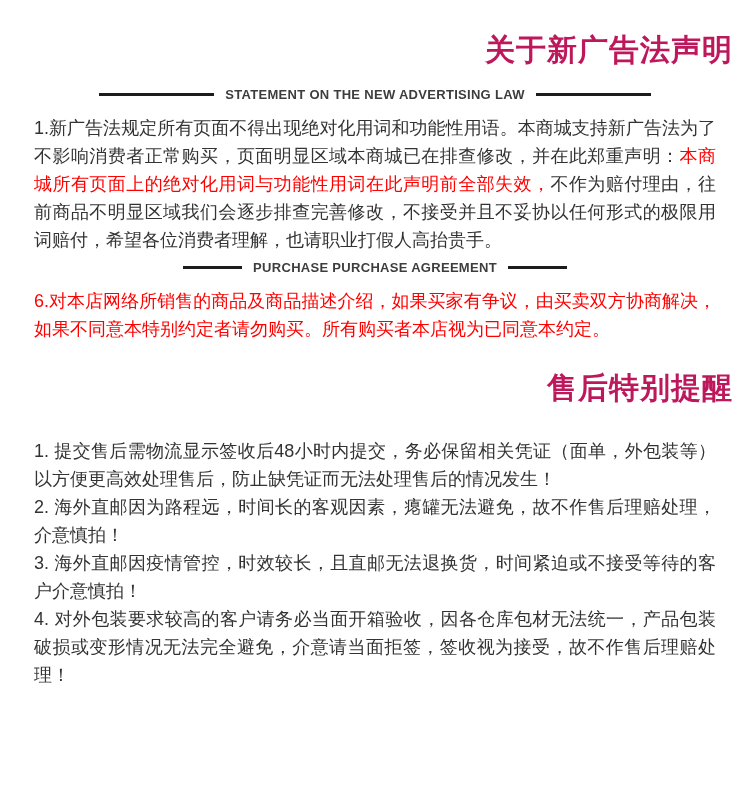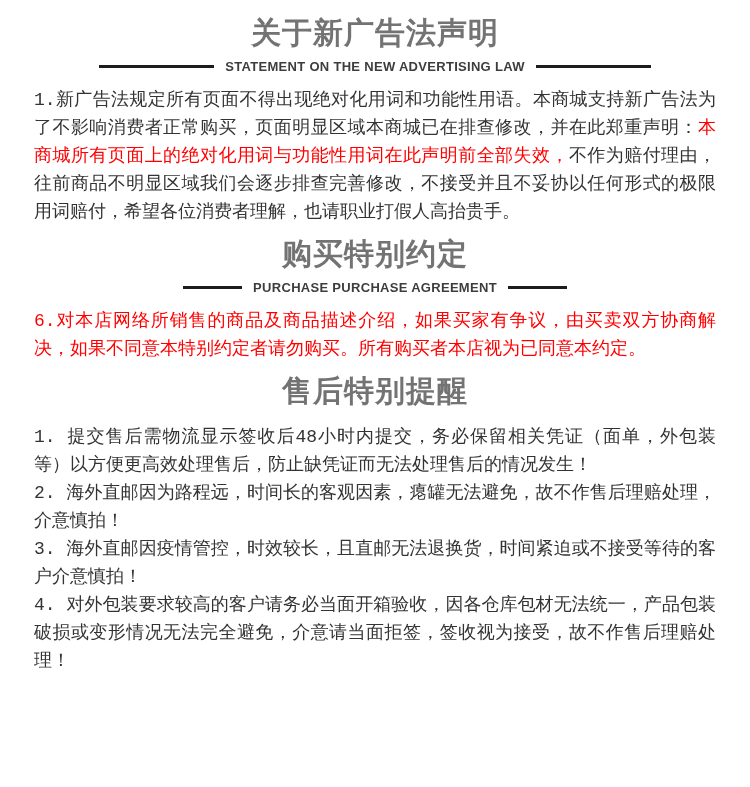--- a/index.html
+++ b/index.html
@@ -6,26 +6,26 @@
   .page {
     width: 750px;
     height: 787px;
     background: #ffffff;
     overflow: hidden;
     font-family: "Liberation Sans", "DejaVu Sans", sans-serif;
     box-sizing: border-box;
   }
   section { display: block; }
   .section-title {
-    margin: 0;
-    text-align: center;
+    margin: 17px;
+    text-align: right;
     font-size: 30px;
     line-height: 40px;
     font-weight: 700;
-    color: #737373;
+    color: #be185d;
     letter-spacing: 1px;
   }
   .s0 .section-title { padding-top: 13px; }
   .s1 .section-title { padding-top: 8px; }
   .s2 .section-title { padding-top: 8px; }
   .subhead {
     display: flex;
     align-items: center;
     margin: 6px auto 0 auto;
     gap: 11px;
@@ -45,40 +45,39 @@
     letter-spacing: 0.3px;
     white-space: nowrap;
   }
   .content {
     padding: 12px 34px 0 34px;
     font-size: 18px;
     line-height: 28px;
     color: #333333;
     text-align: justify;
   }
-  .para { margin: 0; font-family: Liberation Mono, monospace; }
+  .para { margin: 0; }
   .run-red { color: #ff0000; }
 </style>
 </head>
 <body>
 
 <main class="page">
     <section class="s0">
       <h1 class="section-title">关于新广告法声明</h1>
       <div class="subhead">
         <span class="line"></span>
         <span class="subtitle-text">STATEMENT ON THE NEW ADVERTISING LAW</span>
         <span class="line"></span>
       </div>
       <div class="content">
         <p class="para"><span class="run-black">1.新广告法规定所有页面不得出现绝对化用词和功能性用语。本商城支持新广告法为了不影响消费者正常购买，页面明显区域本商城已在排查修改，并在此郑重声明：</span><span class="run-red">本商城所有页面上的绝对化用词与功能性用词在此声明前全部失效，</span><span class="run-black">不作为赔付理由，往前商品不明显区域我们会逐步排查完善修改，不接受并且不妥协以任何形式的极限用词赔付，希望各位消费者理解，也请职业打假人高抬贵手。</span></p>
       </div>
     </section>
     <section class="s1">
-      <h1 class="section-title">购买特别约定</h1>
       <div class="subhead">
         <span class="line"></span>
         <span class="subtitle-text">PURCHASE PURCHASE AGREEMENT</span>
         <span class="line"></span>
       </div>
       <div class="content">
         <p class="para"><span class="run-red">6.对本店网络所销售的商品及商品描述介绍，如果买家有争议，由买卖双方协商解决，如果不同意本特别约定者请勿购买。所有购买者本店视为已同意本约定。</span></p>
       </div>
     </section>
     <section class="s2">

